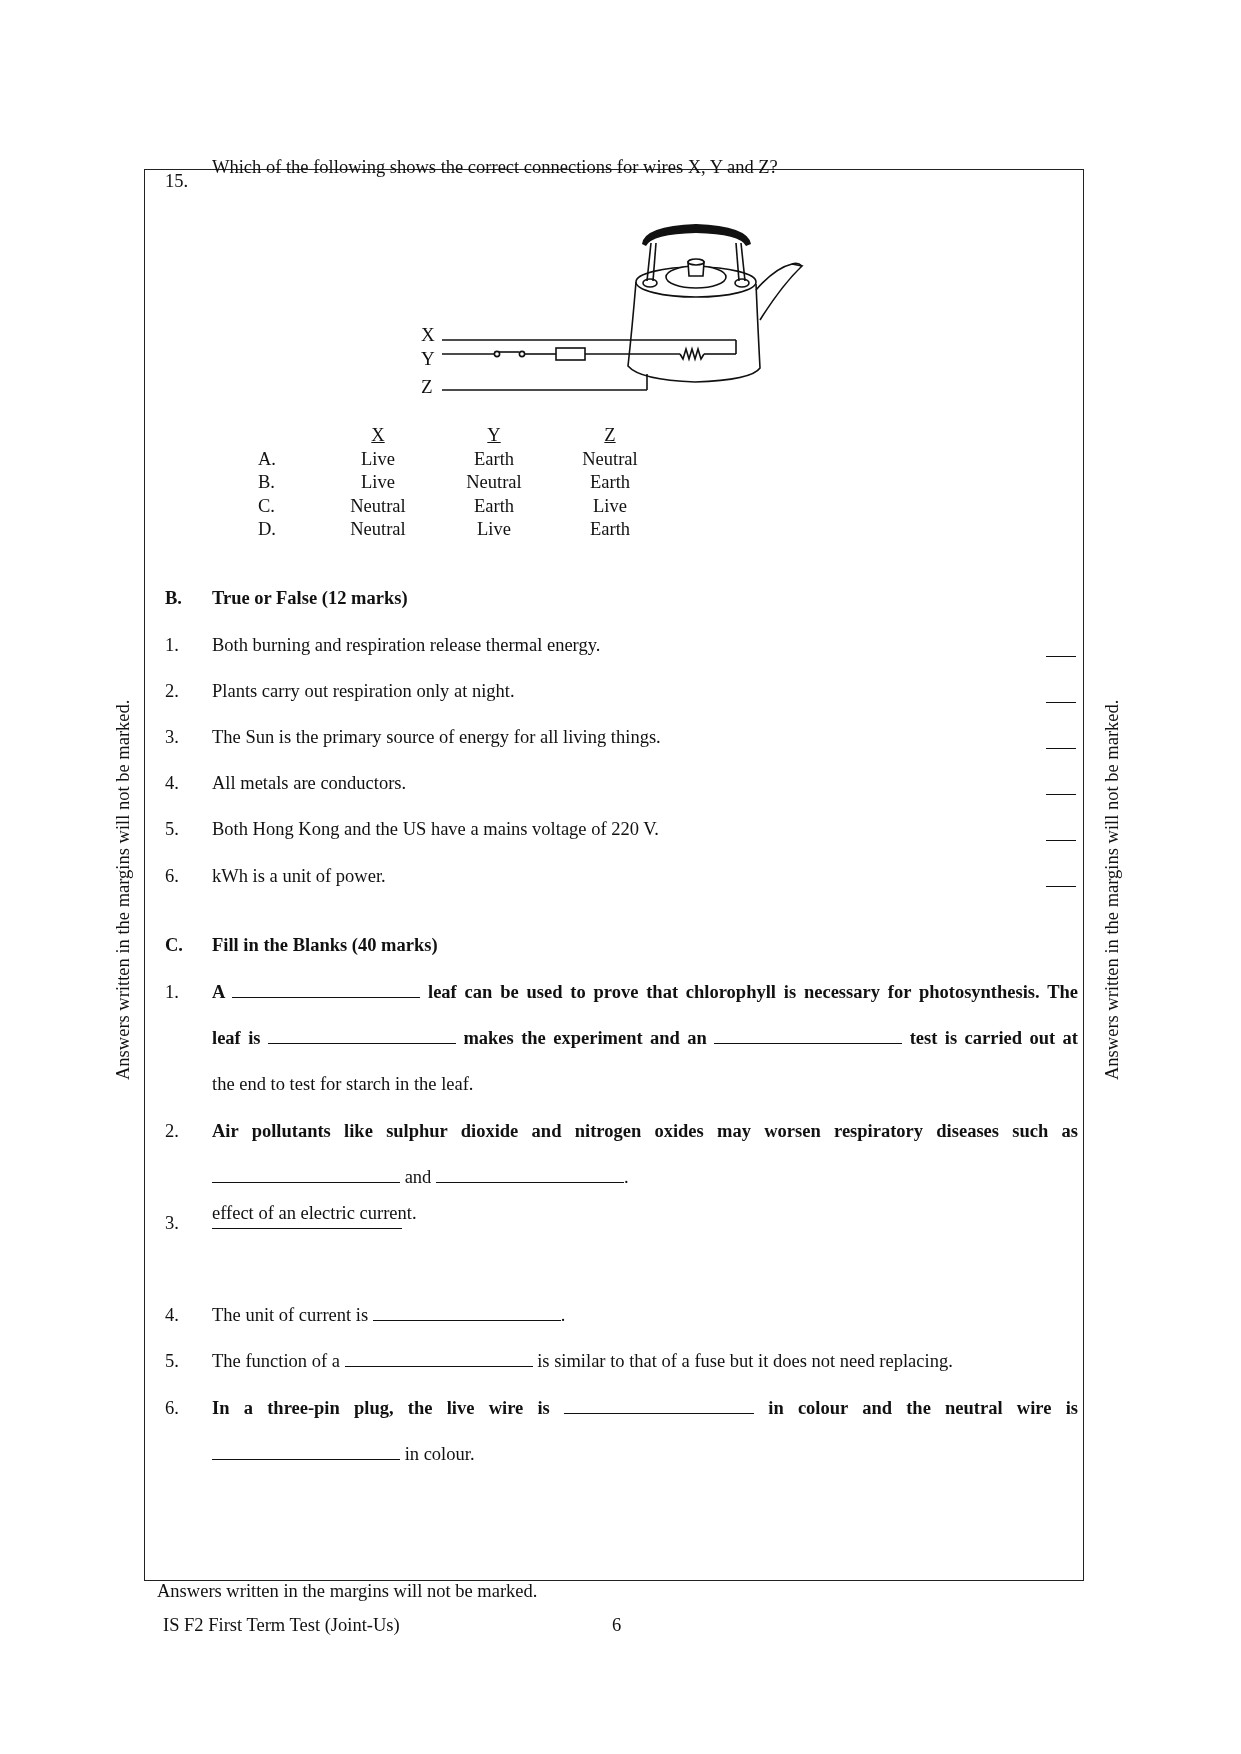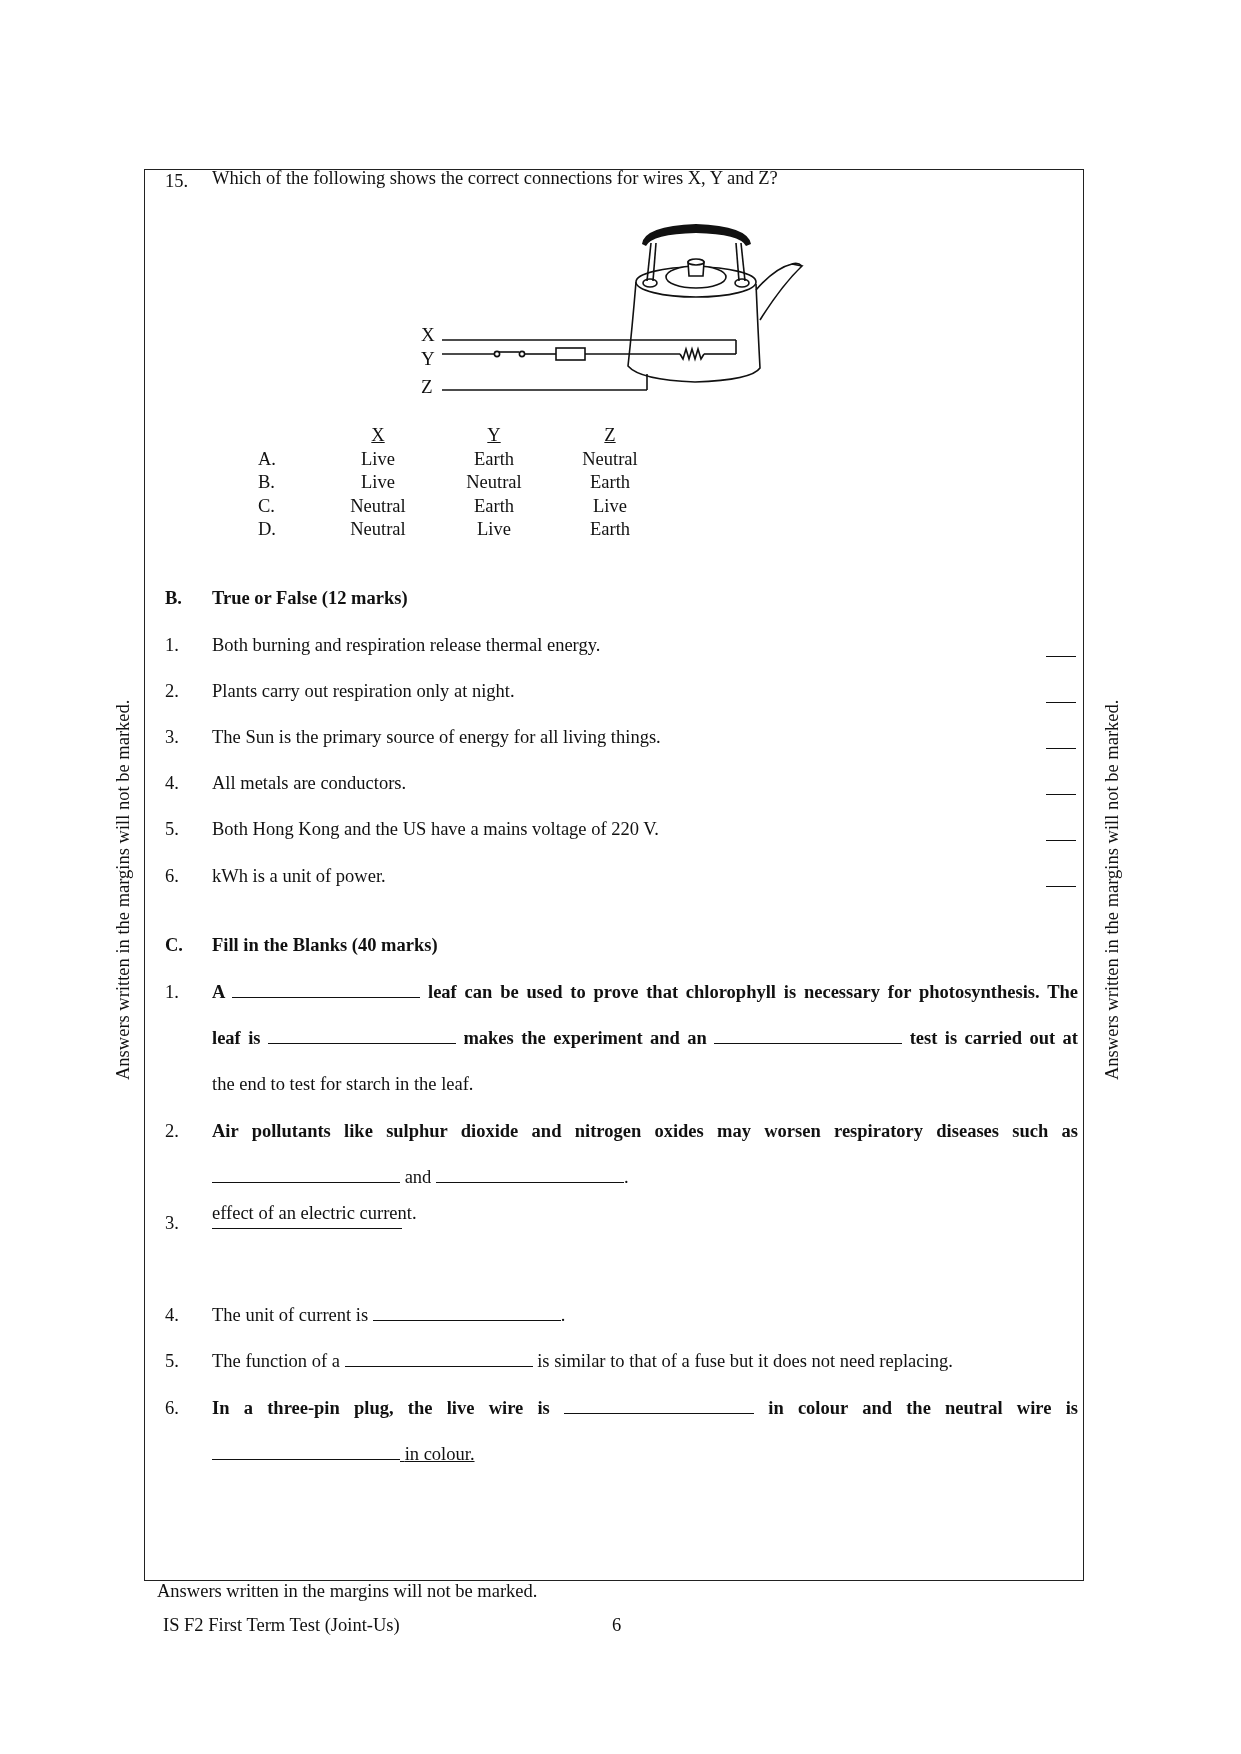--- a/index.html
+++ b/index.html
@@ -25,21 +25,21 @@
 </style>
 </head>
 <body>
 
 <div class="vert" style="left:113px; top:1080px;">Answers written in the margins will not be marked.</div>
 <div class="vert" style="left:1102px; top:1080px;">Answers written in the margins will not be marked.</div>
 
 <div class="frame"></div>
 
 <div class="abs num" style="top:171px;">15.</div>
-<div class="abs txt" style="top:168px;text-align:right;">Which of the following shows the correct connections for wires X, Y and Z?</div>
+<div class="abs txt" style="top:157px;text-align:right;">Which of the following shows the correct connections for wires X, Y and Z?</div>
 
 <svg style="position:absolute; left:410px; top:210px;" width="400" height="200" viewBox="410 210 400 200">
 
   <text x="421" y="341" font-family="Liberation Serif, serif" font-size="19" fill="#111">X</text>
   <text x="421" y="365" font-family="Liberation Serif, serif" font-size="19" fill="#111">Y</text>
   <text x="421" y="393" font-family="Liberation Serif, serif" font-size="19" fill="#111">Z</text>
   <g stroke="#111" stroke-width="1.6" fill="none">
 
     <line x1="442" y1="340" x2="736" y2="340"></line>
     <line x1="736" y1="340" x2="736" y2="354"></line>
@@ -184,20 +184,20 @@
   <span class="blank" style="width:188px;"></span>
   <span>is similar to that of a fuse but it does not need replacing.</span>
 </div>
 
 <div class="abs num" style="top:1398px;">6.</div>
 <div class="just" style="top:1398px;">
   <span>In a three-pin plug, the live wire is</span>
   <span class="blank" style="width:190px;"></span>
   <span>in colour and the neutral wire is</span>
 </div>
-<div class="abs txt" style="top:1444px;text-decoration:underline;">
+<div class="abs txt" style="top:1444px;">
   <span class="blank" style="width:188px;"></span>
   <span>in colour.</span>
 </div>
 
 <div class="abs" style="left:157px; top:1581px;">Answers written in the margins will not be marked.</div>
 <div class="abs" style="left:163px; top:1615px;">IS F2 First Term Test (Joint-Us)</div>
 <div class="abs" style="left:612px; top:1615px;">6</div>
 
 </body></html>

